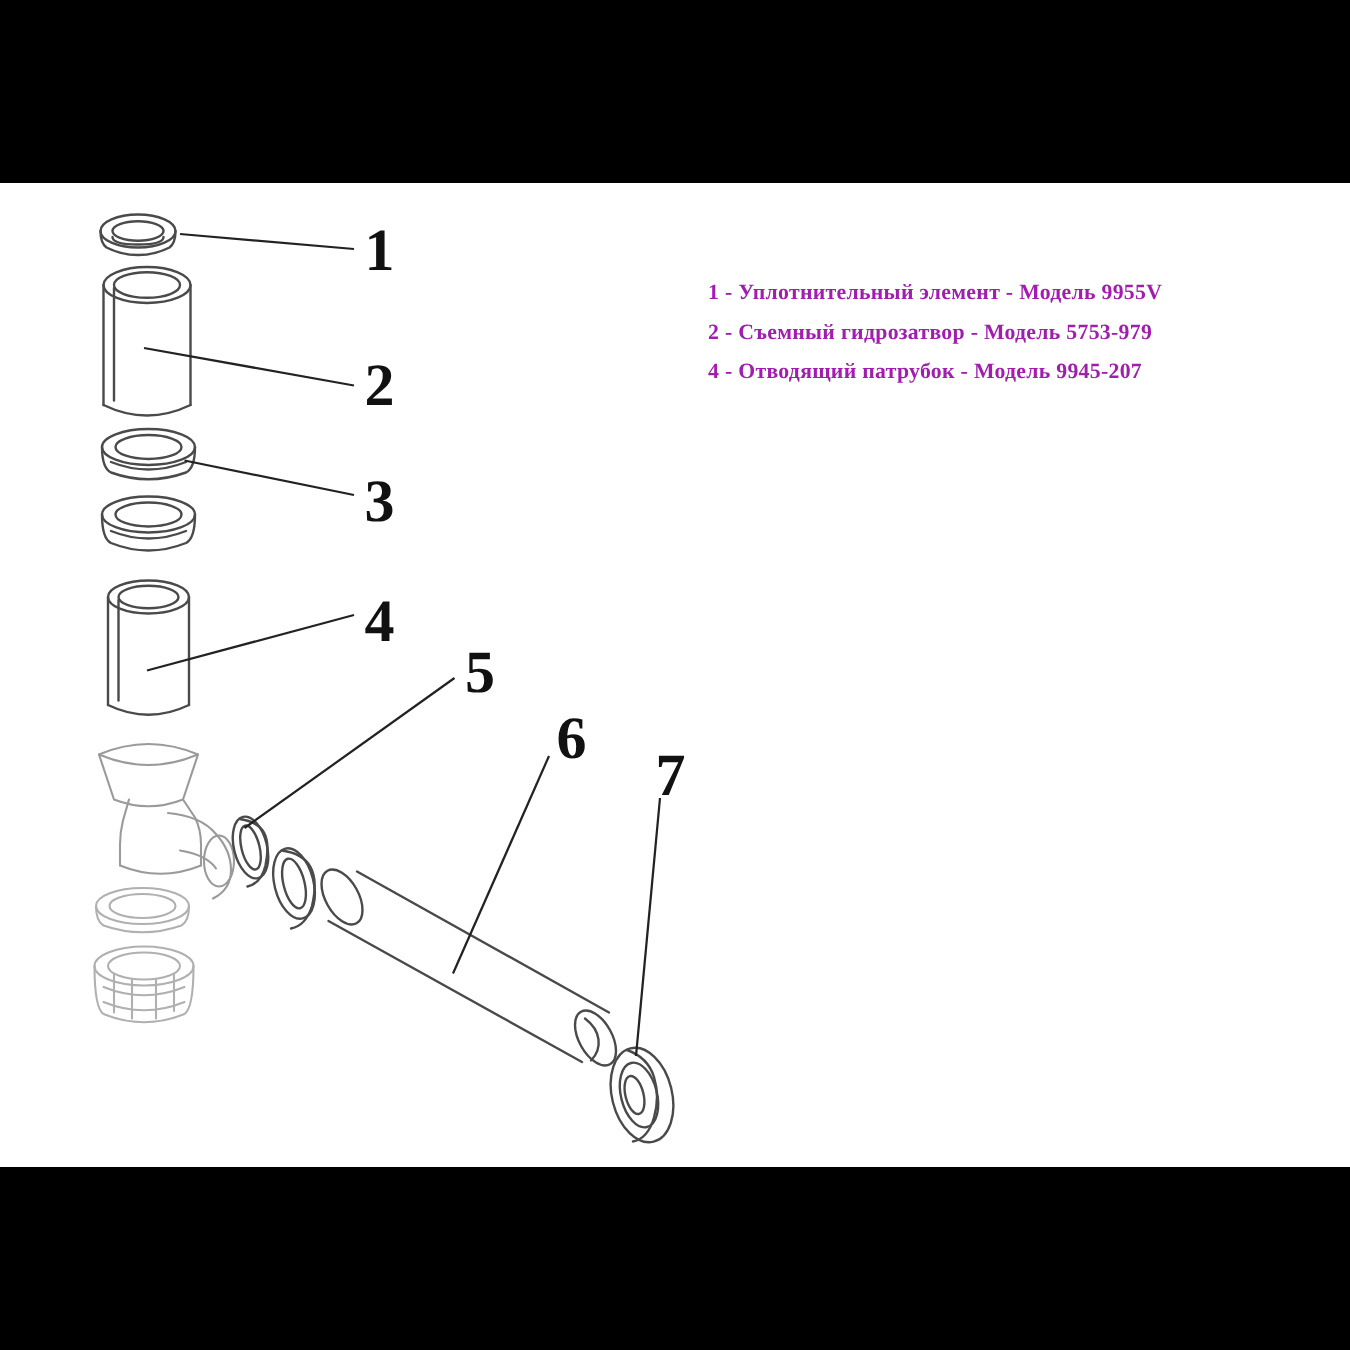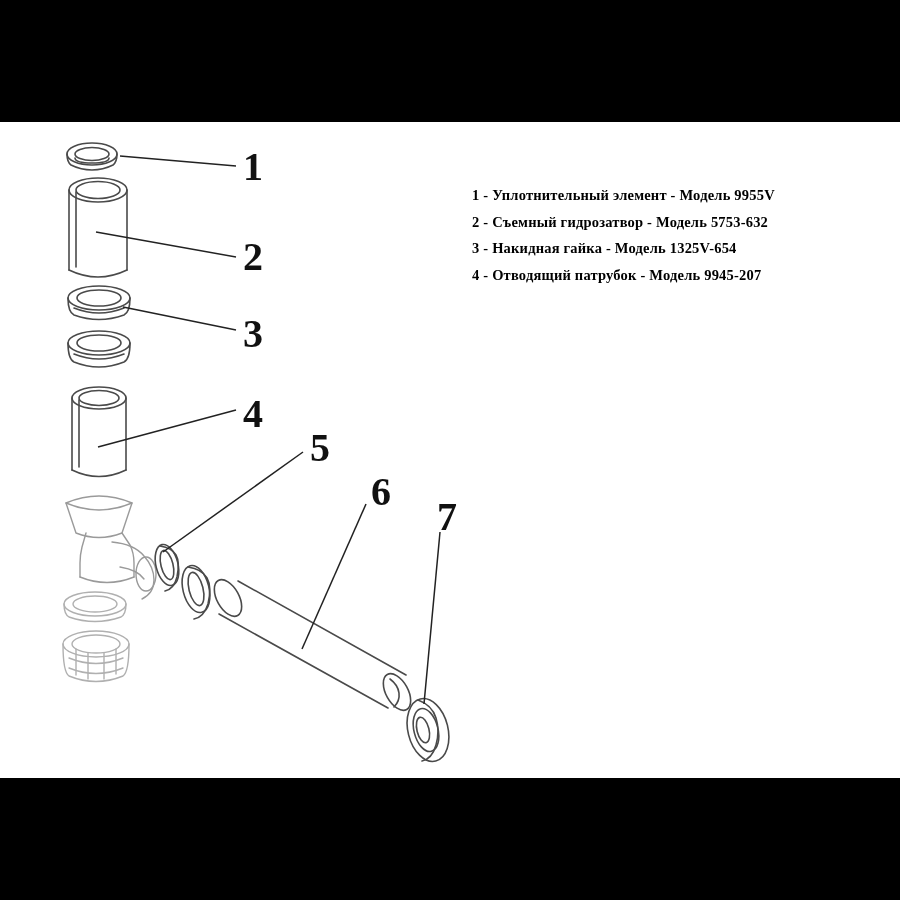--- a/index.html
+++ b/index.html
@@ -33,21 +33,21 @@
   .legend {
     position: absolute;
     left: 472px;
     top: 60px;
     width: 420px;
   }
   .legend-item {
     font-family: "Liberation Serif", serif;
     font-weight: bold;
     font-size: 14.5px;
-    color: #000000;
+    color: #a21caf;
     letter-spacing: 0.2px;
     line-height: 26.5px;
     white-space: nowrap;
   }
   .callout-num {
     position: absolute;
     font-family: "Liberation Serif", serif;
     font-weight: bold;
     color: #111111;
     font-size: 40px;
@@ -168,19 +168,18 @@
     <div class="callout-num" style="left:243px; top:25px;">1</div>
     <div class="callout-num" style="left:243px; top:115px;">2</div>
     <div class="callout-num" style="left:243px; top:192px;">3</div>
     <div class="callout-num" style="left:243px; top:272px;">4</div>
     <div class="callout-num" style="left:310px; top:306px;">5</div>
     <div class="callout-num" style="left:371px; top:350px;">6</div>
     <div class="callout-num" style="left:437px; top:375px;">7</div>
 
     <div class="legend">
       <div class="legend-item">1 - Уплотнительный элемент - Модель 9955V</div>
-      <div class="legend-item">2 - Съемный гидрозатвор - Модель 5753-632</div>
-      <div class="legend-item">3 - Накидная гайка - Модель 1325V-654</div>
+      <div class="legend-item">2 - Съемный гидрозатвор - Модель 5753-979</div>
       <div class="legend-item">4 - Отводящий патрубок - Модель 9945-207</div>
     </div>
 
   </div>
 </div>
 
 </body></html>

